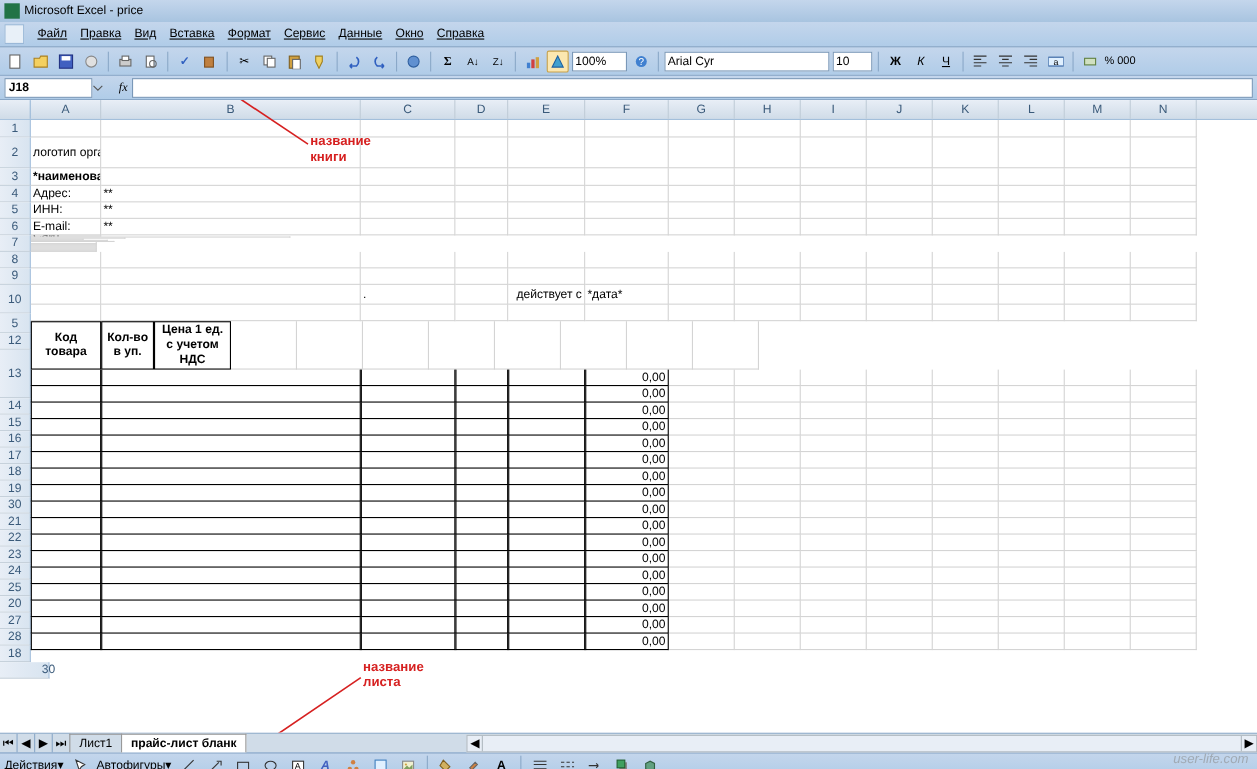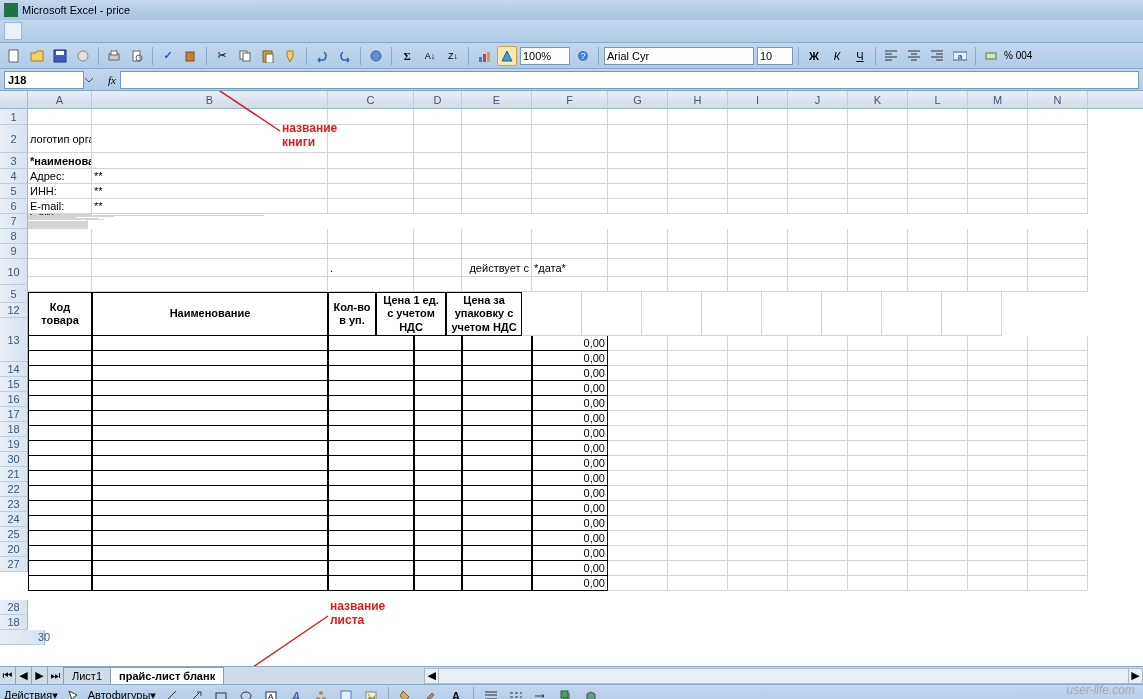--- a/index.html
+++ b/index.html
@@ -64,20 +64,31 @@
 </head>
 <body>
 
 <div class="titlebar">
   <div class="app-icon"></div>
   <span class="title-text">Microsoft Excel - price</span>
 </div>
 
 <div class="menubar">
   <div class="icon-cell"></div>
+  <div id="menu-slot" style="display:flex;">
+      <span class="menu-item">Файл</span>
+      <span class="menu-item">Правка</span>
+      <span class="menu-item">Вид</span>
+      <span class="menu-item">Вставка</span>
+      <span class="menu-item">Формат</span>
+      <span class="menu-item">Сервис</span>
+      <span class="menu-item">Данные</span>
+      <span class="menu-item">Окно</span>
+      <span class="menu-item">Справка</span>
+    </div>
 </div>
 
 <div class="toolbar">
   <div class="tb-btn">
       <svg width="14" height="14">
         <rect x="2" y="1" width="9" height="12" fill="#fff" stroke="#666"></rect>
       </svg>
     </div>
   <div class="tb-btn">
       <svg width="14" height="14">
@@ -219,21 +230,21 @@
         <rect x="0" y="2" width="14" height="8" fill="#e0f0ff" stroke="#3060a0"></rect>
         <text x="7" y="9" font-size="8" text-anchor="middle">a</text>
       </svg>
     </div>
   <div class="tb-sep"></div>
   <div class="tb-btn">
       <svg width="14" height="14">
         <rect x="2" y="4" width="10" height="6" fill="#d0e0c0" stroke="#608040"></rect>
       </svg>
     </div>
-  <span style="font-size:10px;">% 004</span>
+  <span style="font-size:10px;">% 000</span>
 </div>
 
 <div class="namebox-row">
   <div class="name-box">J18</div>
   <svg width="10" height="10">
       <path d="M1 3l4 4 4-4" fill="none" stroke="#555"></path>
     </svg>
   <span class="fx-label">fx</span>
   <div class="formula-bar"></div>
 </div>
@@ -280,21 +291,21 @@
         <div class="row-h" style="height: 15px;">18</div>
         <div class="row-h" style="height: 15px;">19</div>
         <div class="row-h" style="height: 15px;">30</div>
         <div class="row-h" style="height: 15px;">21</div>
         <div class="row-h" style="height: 15px;">22</div>
         <div class="row-h" style="height: 15px;">23</div>
         <div class="row-h" style="height: 15px;">24</div>
         <div class="row-h" style="height: 15px;">25</div>
         <div class="row-h" style="height: 15px;">20</div>
         <div class="row-h" style="height: 15px;">27</div>
-        <div class="row-h" style="height: 15px; margin-top: 28px;">28</div>
+        <div class="row-h" style="height: 15px;">28</div>
         <div class="row-h" style="height: 15px;">18</div>
         <div class="row-h" style="height: 15px; padding-left: 44px;">30</div>
       </div>
     <div class="cells" id="cells-slot">
         <div class="cell-row" style="height: 16px;">
           <div class="cell " style="width: 64px; height: 100%;"></div>
           <div class="cell " style="width: 236px; height: 100%;"></div>
           <div class="cell " style="width: 86px; height: 100%;"></div>
           <div class="cell " style="width: 48px; height: 100%;"></div>
           <div class="cell " style="width: 70px; height: 100%;"></div>
@@ -463,24 +474,22 @@
           <div class="cell " style="width: 60px; height: 100%;"></div>
           <div class="cell " style="width: 60px; height: 100%;"></div>
           <div class="cell " style="width: 60px; height: 100%;"></div>
           <div class="cell " style="width: 60px; height: 100%;"></div>
           <div class="cell " style="width: 60px; height: 100%;"></div>
           <div class="cell " style="width: 60px; height: 100%;"></div>
           <div class="cell " style="width: 60px; height: 100%;"></div>
         </div>
         <div class="cell-row" style="height: 44px;">
           <div class="cell b-all bold center" style="width: 64px; height: 100%; white-space: normal; text-align: center; line-height: 1.2;">Код товара</div>
-          <div class="cell b-all bold center" style="width: 236px; height: 100%; white-space: normal; text-align: center; line-height: 1.2;">Наименование</div>
           <div class="cell b-all bold center" style="width: 48px; height: 100%; white-space: normal; text-align: center; line-height: 1.2;">Кол-во в уп.</div>
           <div class="cell b-all bold center" style="width: 70px; height: 100%; white-space: normal; text-align: center; line-height: 1.2;">Цена 1 ед. с учетом НДС</div>
-          <div class="cell b-all bold center" style="width: 76px; height: 100%; white-space: normal; text-align: center; line-height: 1.2;">Цена за упаковку с учетом НДС</div>
           <div class="cell " style="width: 60px; height: 100%;"></div>
           <div class="cell " style="width: 60px; height: 100%;"></div>
           <div class="cell " style="width: 60px; height: 100%;"></div>
           <div class="cell " style="width: 60px; height: 100%;"></div>
           <div class="cell " style="width: 60px; height: 100%;"></div>
           <div class="cell " style="width: 60px; height: 100%;"></div>
           <div class="cell " style="width: 60px; height: 100%;"></div>
           <div class="cell " style="width: 60px; height: 100%;"></div>
         </div>
         <div class="cell-row" style="height: 15px;">

